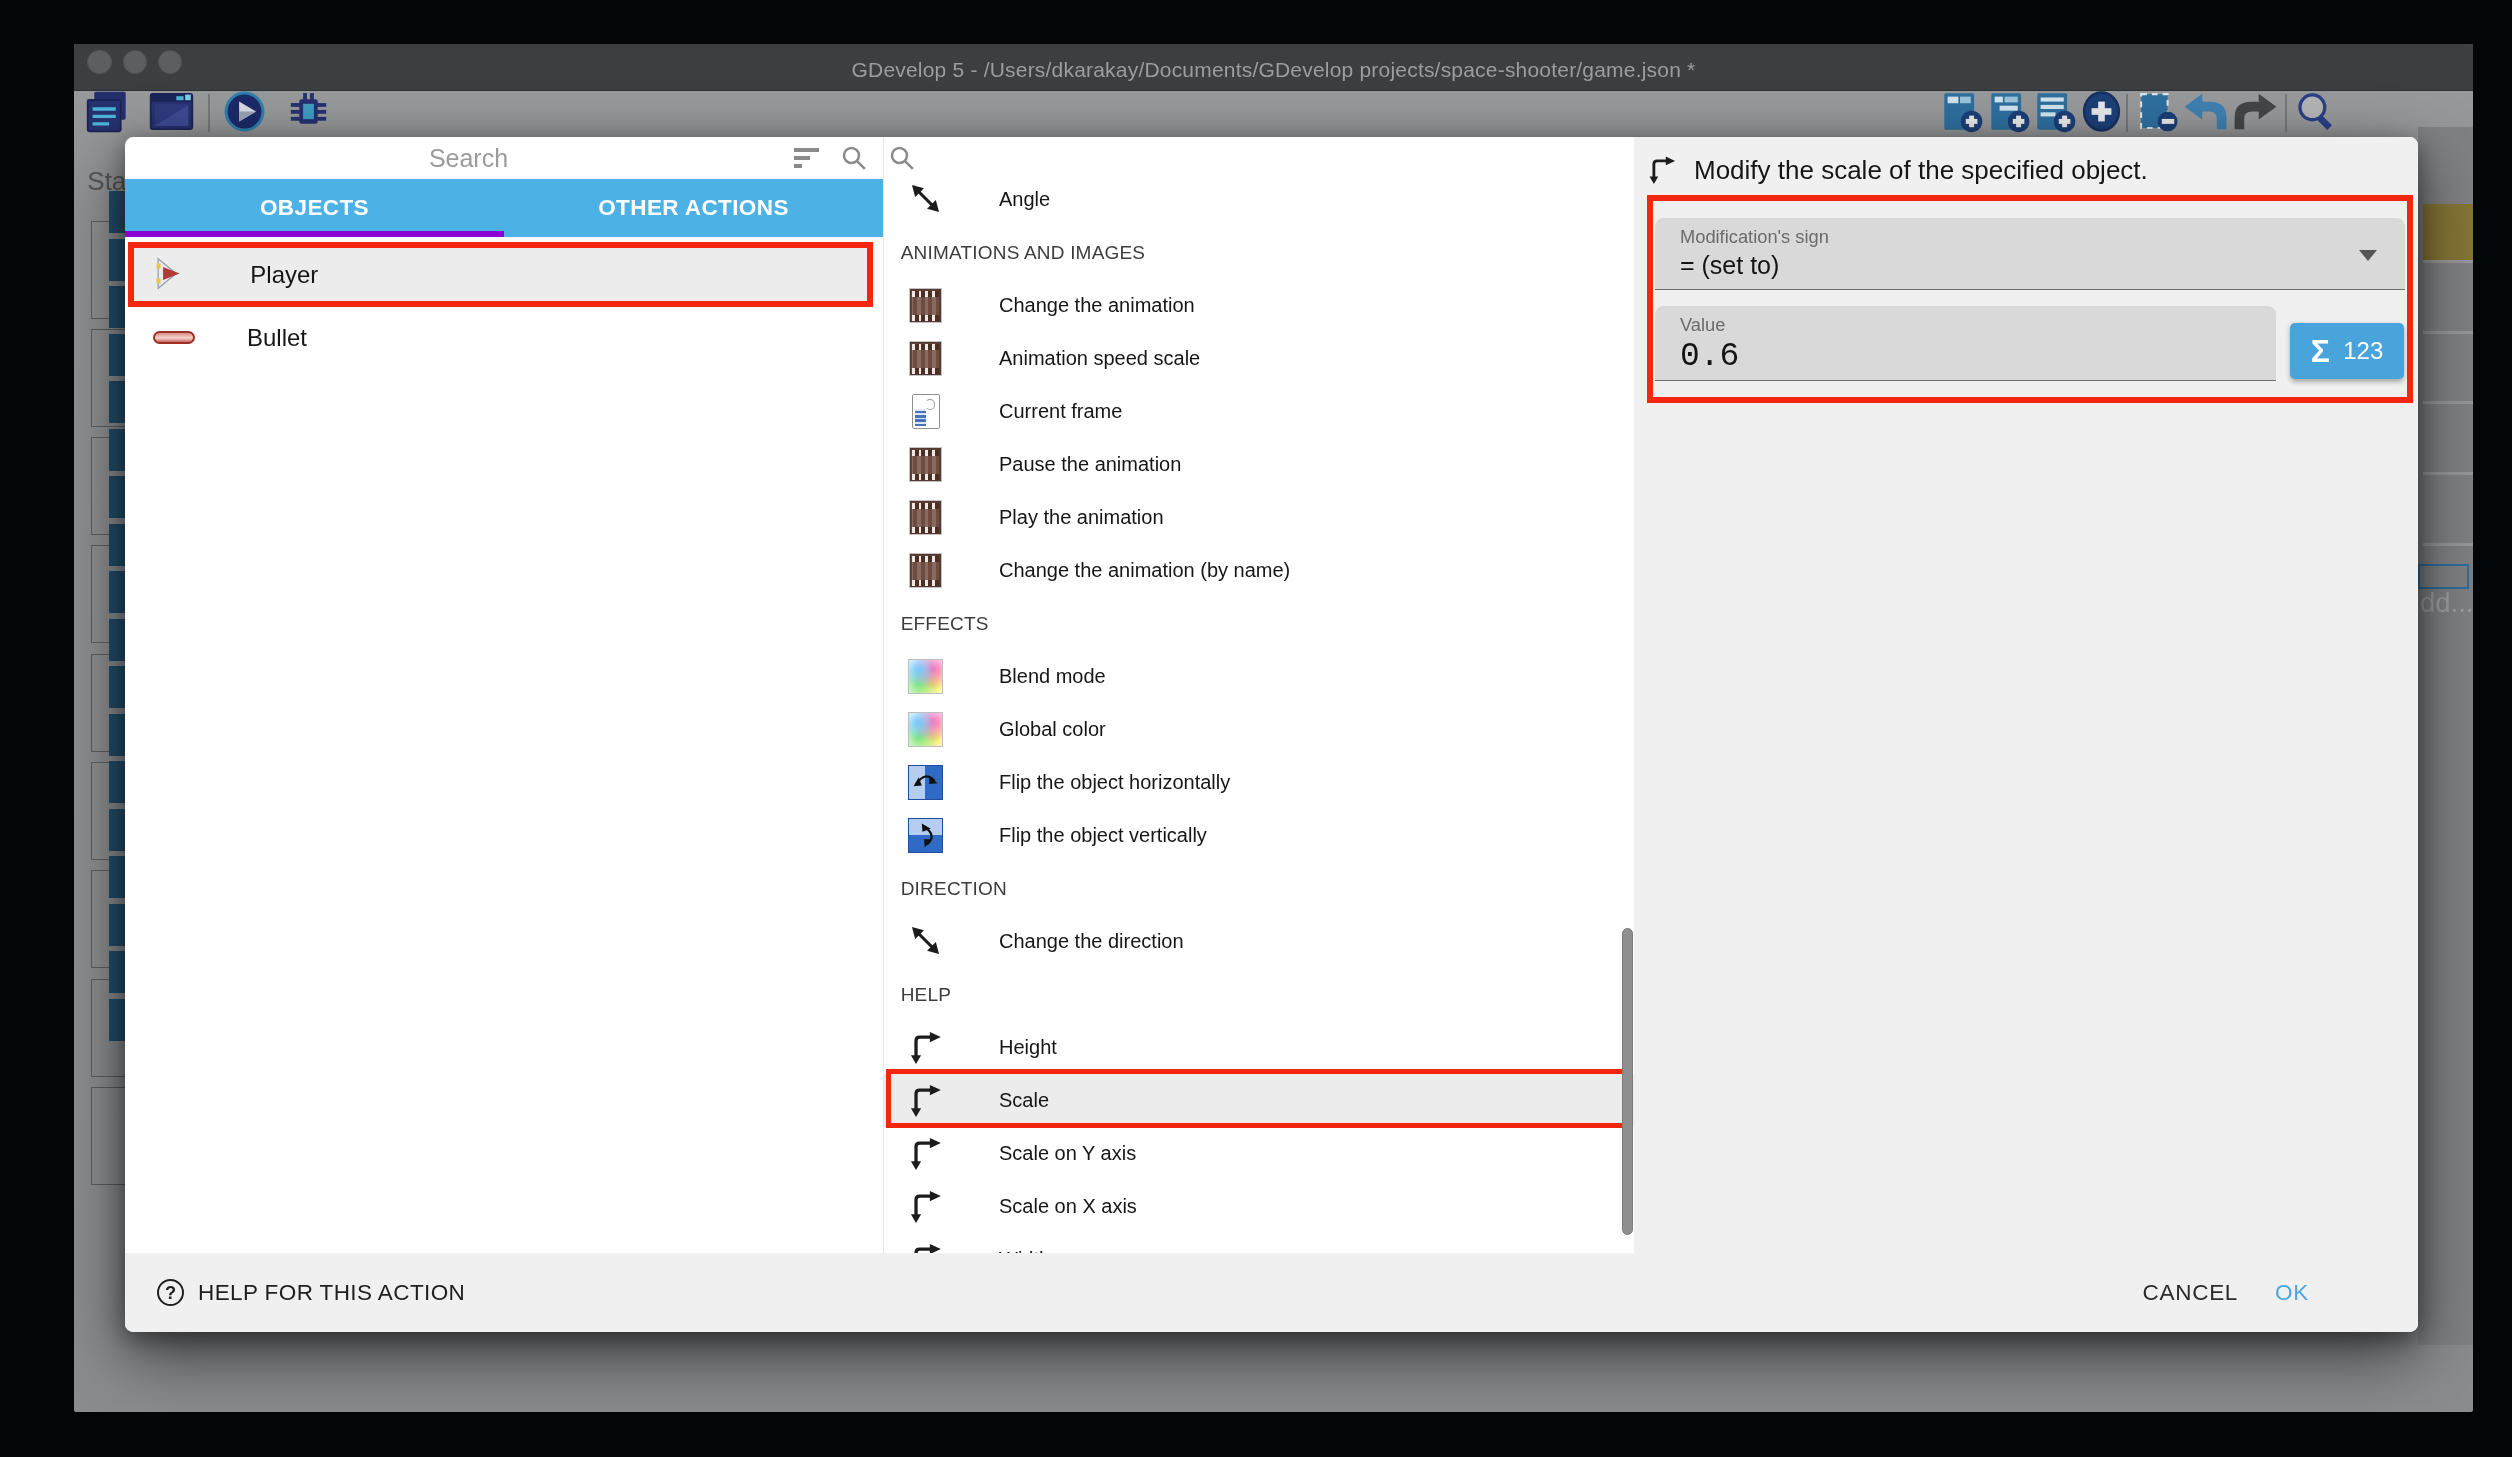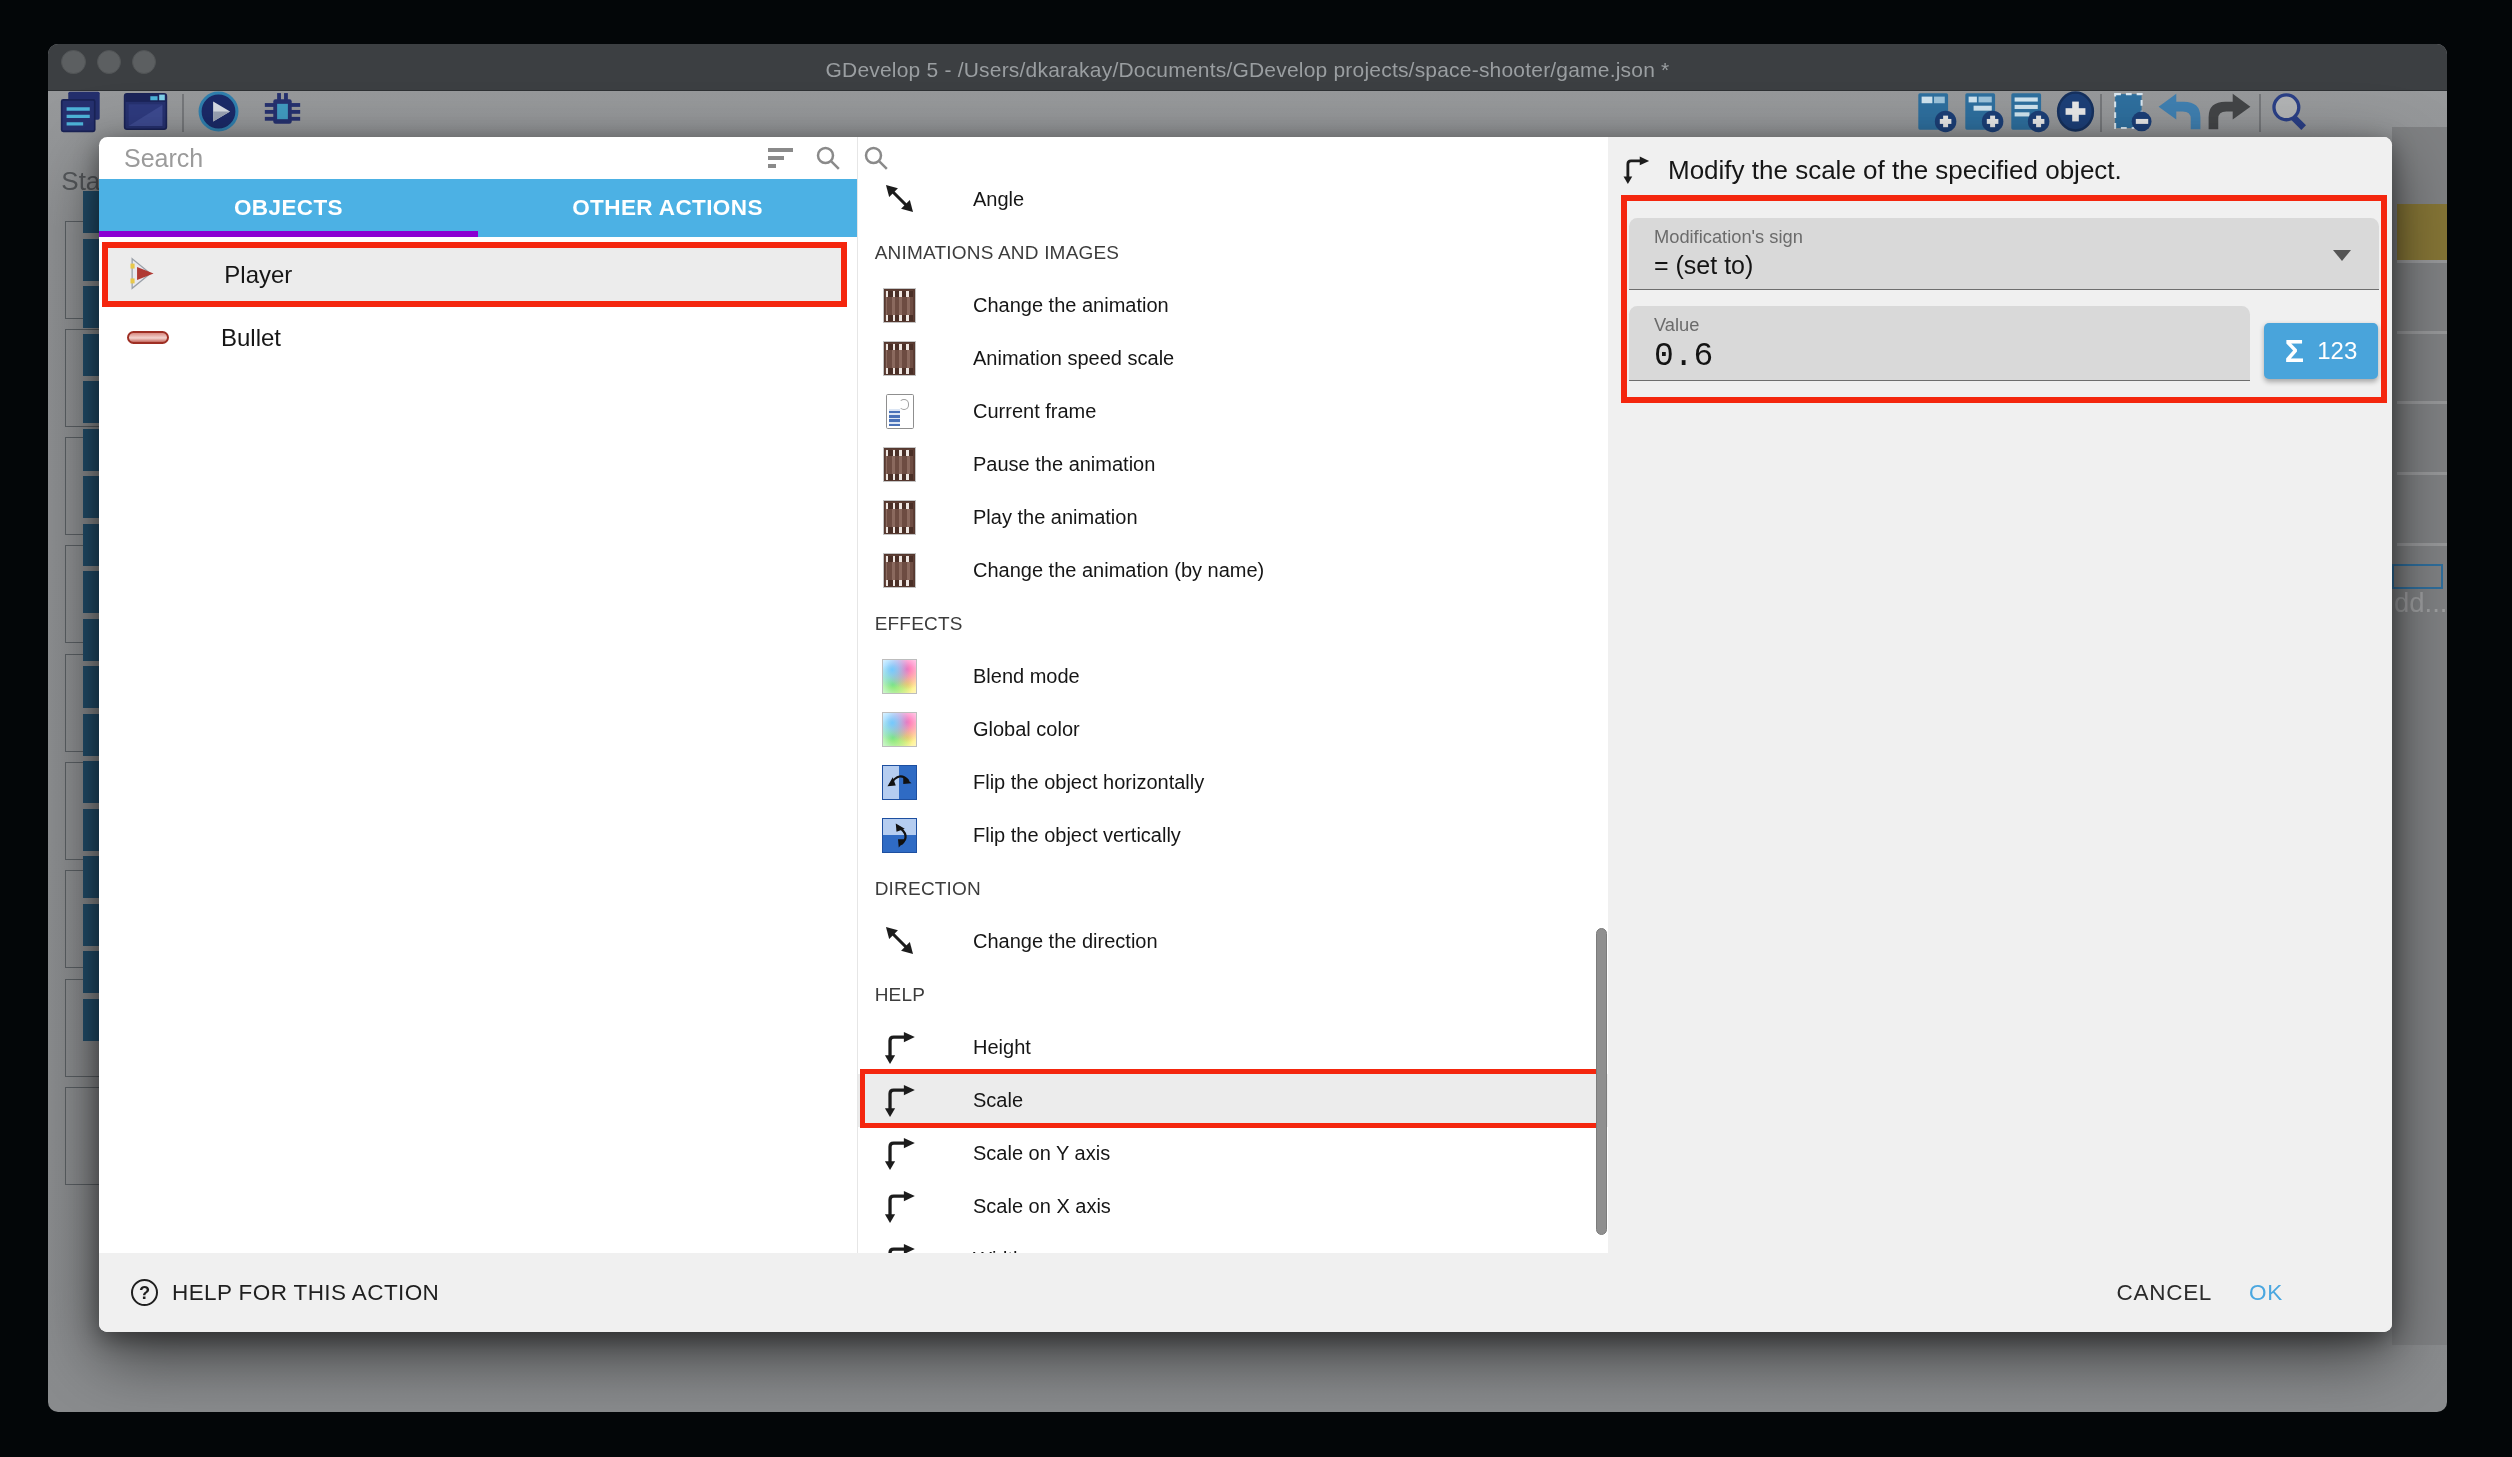--- a/index.html
+++ b/index.html
@@ -4,22 +4,22 @@
 <style>
   html,body{margin:0;padding:0;}
   body{
     width:2512px;height:1458px;position:relative;overflow:hidden;
     background:#030608;
     font-family:"Liberation Sans", sans-serif;
     -webkit-font-smoothing:antialiased;
   }
   
   .window{
-    position:absolute;left:48px;top:44px;width:2399px;height:1368px;
-    border-radius:10px;overflow:hidden;
+    position:absolute;left:74px;top:44px;width:2399px;height:1368px;
+    border-radius:2px;overflow:hidden;
     background:linear-gradient(#9a9c9e 0px,#8e9092 183px,#8a8c8e 100%);
   }
   .titlebar{
     position:absolute;left:0;top:0;right:0;height:46px;
     background:#3c3f42;border-bottom:0.8px solid #2e3134;
   }
   .lights{position:absolute;left:13.3px;top:5.8px;display:flex;gap:10.8px;}
   .light{width:22.5px;height:22.5px;border-radius:50%;background:#5c5f61;border:0.8px solid #515456;}
   .win-title{
     position:absolute;left:0;right:0;top:11.7px;height:28px;line-height:28px;
@@ -46,20 +46,21 @@
     box-shadow:0 25px 67px rgba(0,0,0,.55), 0 6.7px 23px rgba(0,0,0,.4);
     z-index:10;
   }
   .search-row{position:absolute;top:0;height:42px;display:flex;align-items:center;}
   .search-left{left:0;width:758px;}
   .search-mid{left:758px;width:751px;}
   .search-input{
     border:none;outline:none;background:transparent;flex:1;
     font-size:25px;color:#6d28d9;padding:0 0 0 25px;height:37px;
     font-family:"Liberation Sans",sans-serif;
+    text-align:center;
   }
   .search-input::placeholder{color:#9b9b9b;}
   .hdivider{position:absolute;left:0;top:42px;width:1509px;height:0.8px;background:#dedede;}
   .vdivider{position:absolute;left:758px;top:0;width:0.8px;height:1116px;background:#e6e6e6;}
   .icon-slot{width:38px;height:38px;display:flex;align-items:center;justify-content:center;flex:none;margin-right:10px;}
   
   .tabbar{position:absolute;left:0;top:42px;width:758px;height:58px;background:var(--blue);display:flex;}
   .tab{flex:1;position:relative;display:flex;align-items:center;justify-content:center;cursor:pointer;text-align:right;}
   .tab span{color:#fff;font-size:22.5px;font-weight:700;letter-spacing:0.4px;}
   .tab.active::after{content:"";position:absolute;left:0;right:0;bottom:0;height:5.8px;background:var(--purple);}

